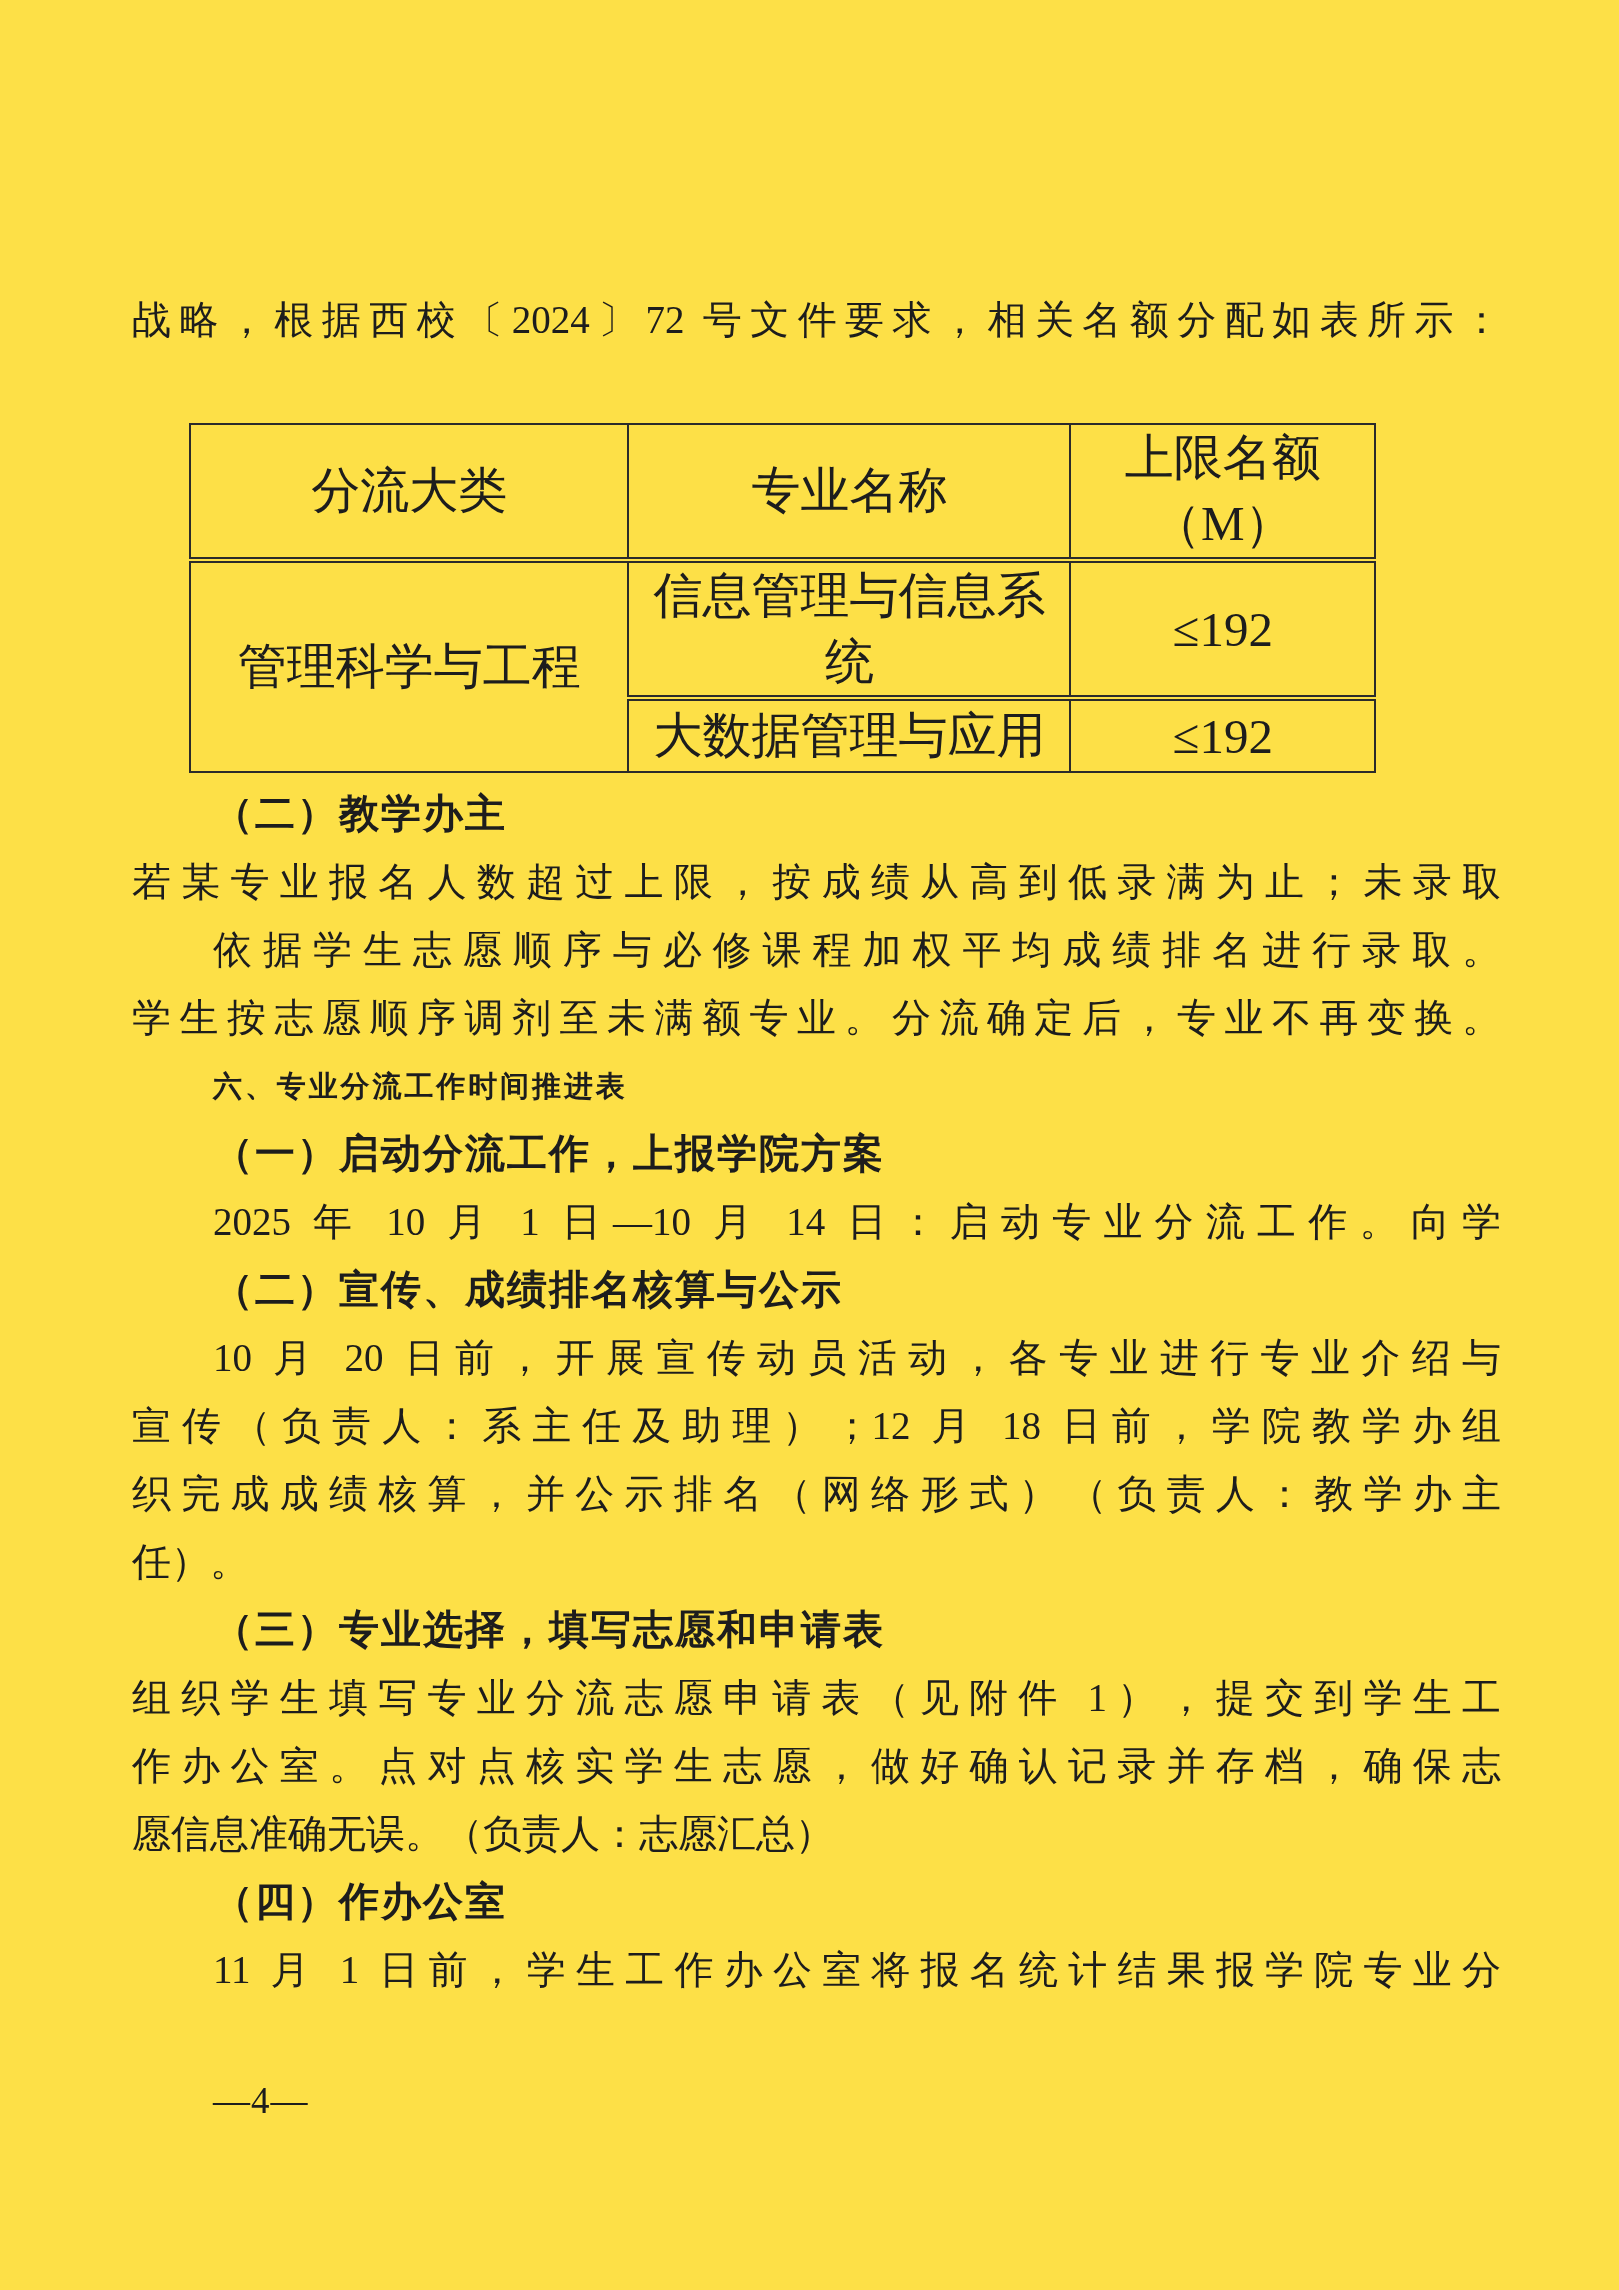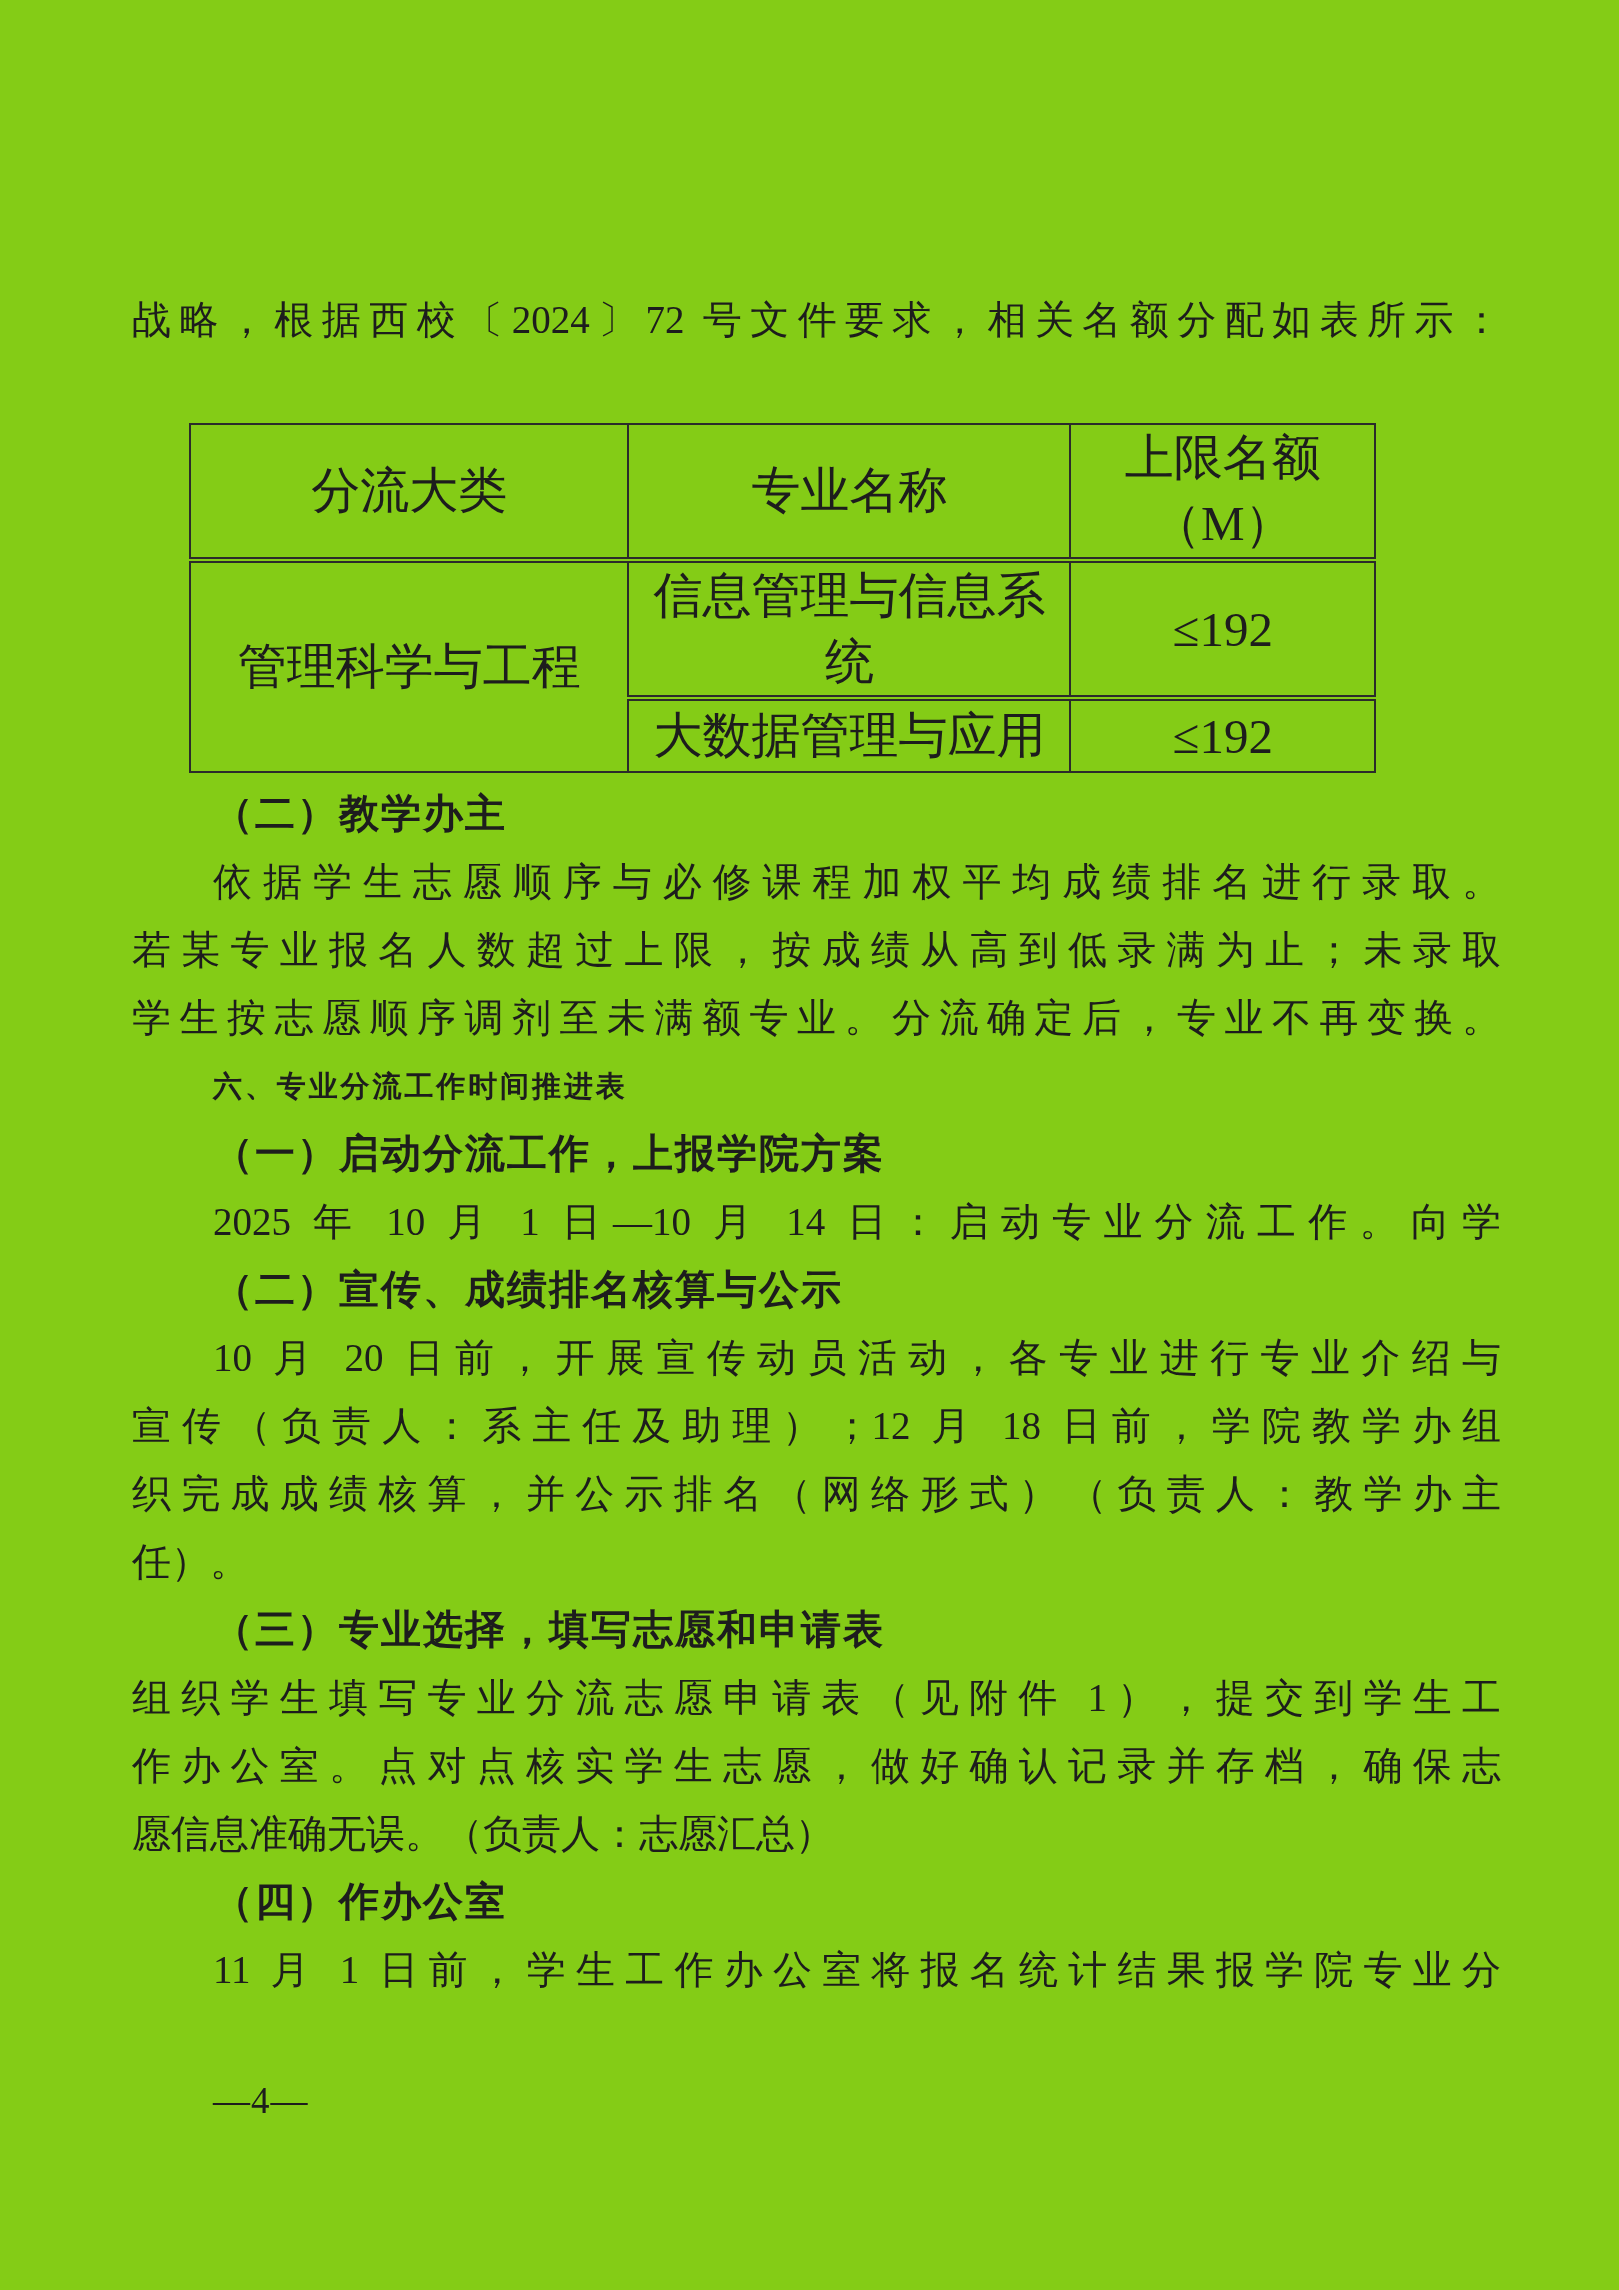--- a/index.html
+++ b/index.html
@@ -4,21 +4,21 @@
 <style>
   html, body {
     margin: 0;
     padding: 0;
     background: #ffffff;
   }
   .page {
     position: relative;
     width: 1619px;
     height: 2291px;
-    background: #84cc16;
+    background: #fde047;
     box-sizing: border-box;
     padding: 286px 118px 0 132px;
     overflow: hidden;
     color: #1d1d1d;
     font-family: "Liberation Serif", "DejaVu Serif", serif;
   }
   .ln {
     height: 68px;
     line-height: 68px;
     font-size: 39px;
@@ -106,22 +106,22 @@
         <td>≤192</td>
       </tr>
       <tr class="r2">
         <td>大数据管理与应用</td>
         <td>≤192</td>
       </tr>
     </tbody>
   </table>
 
   <p class="ln hk sec-gap">（二）教学办主</p>
+  <p class="ln j">若某专业报名人数超过上限，按成绩从高到低录满为止；未录取</p>
   <p class="ln j ind">依据学生志愿顺序与必修课程加权平均成绩排名进行录取。</p>
-  <p class="ln j">若某专业报名人数超过上限，按成绩从高到低录满为止；未录取</p>
   <p class="ln j">学生按志愿顺序调剂至未满额专业。分流确定后，专业不再变换。</p>
 
   <p class="ln hb">六、专业分流工作时间推进表</p>
 
   <p class="ln hk">（一）启动分流工作，上报学院方案</p>
   <p class="ln j ind">2025 年 10 月 1 日—10 月 14 日：启动专业分流工作。向学</p>
 
   <p class="ln hk">（二）宣传、成绩排名核算与公示</p>
   <p class="ln j ind">10 月 20 日前，开展宣传动员活动，各专业进行专业介绍与</p>
   <p class="ln j">宣传（负责人：系主任及助理）；12 月 18 日前，学院教学办组</p>

